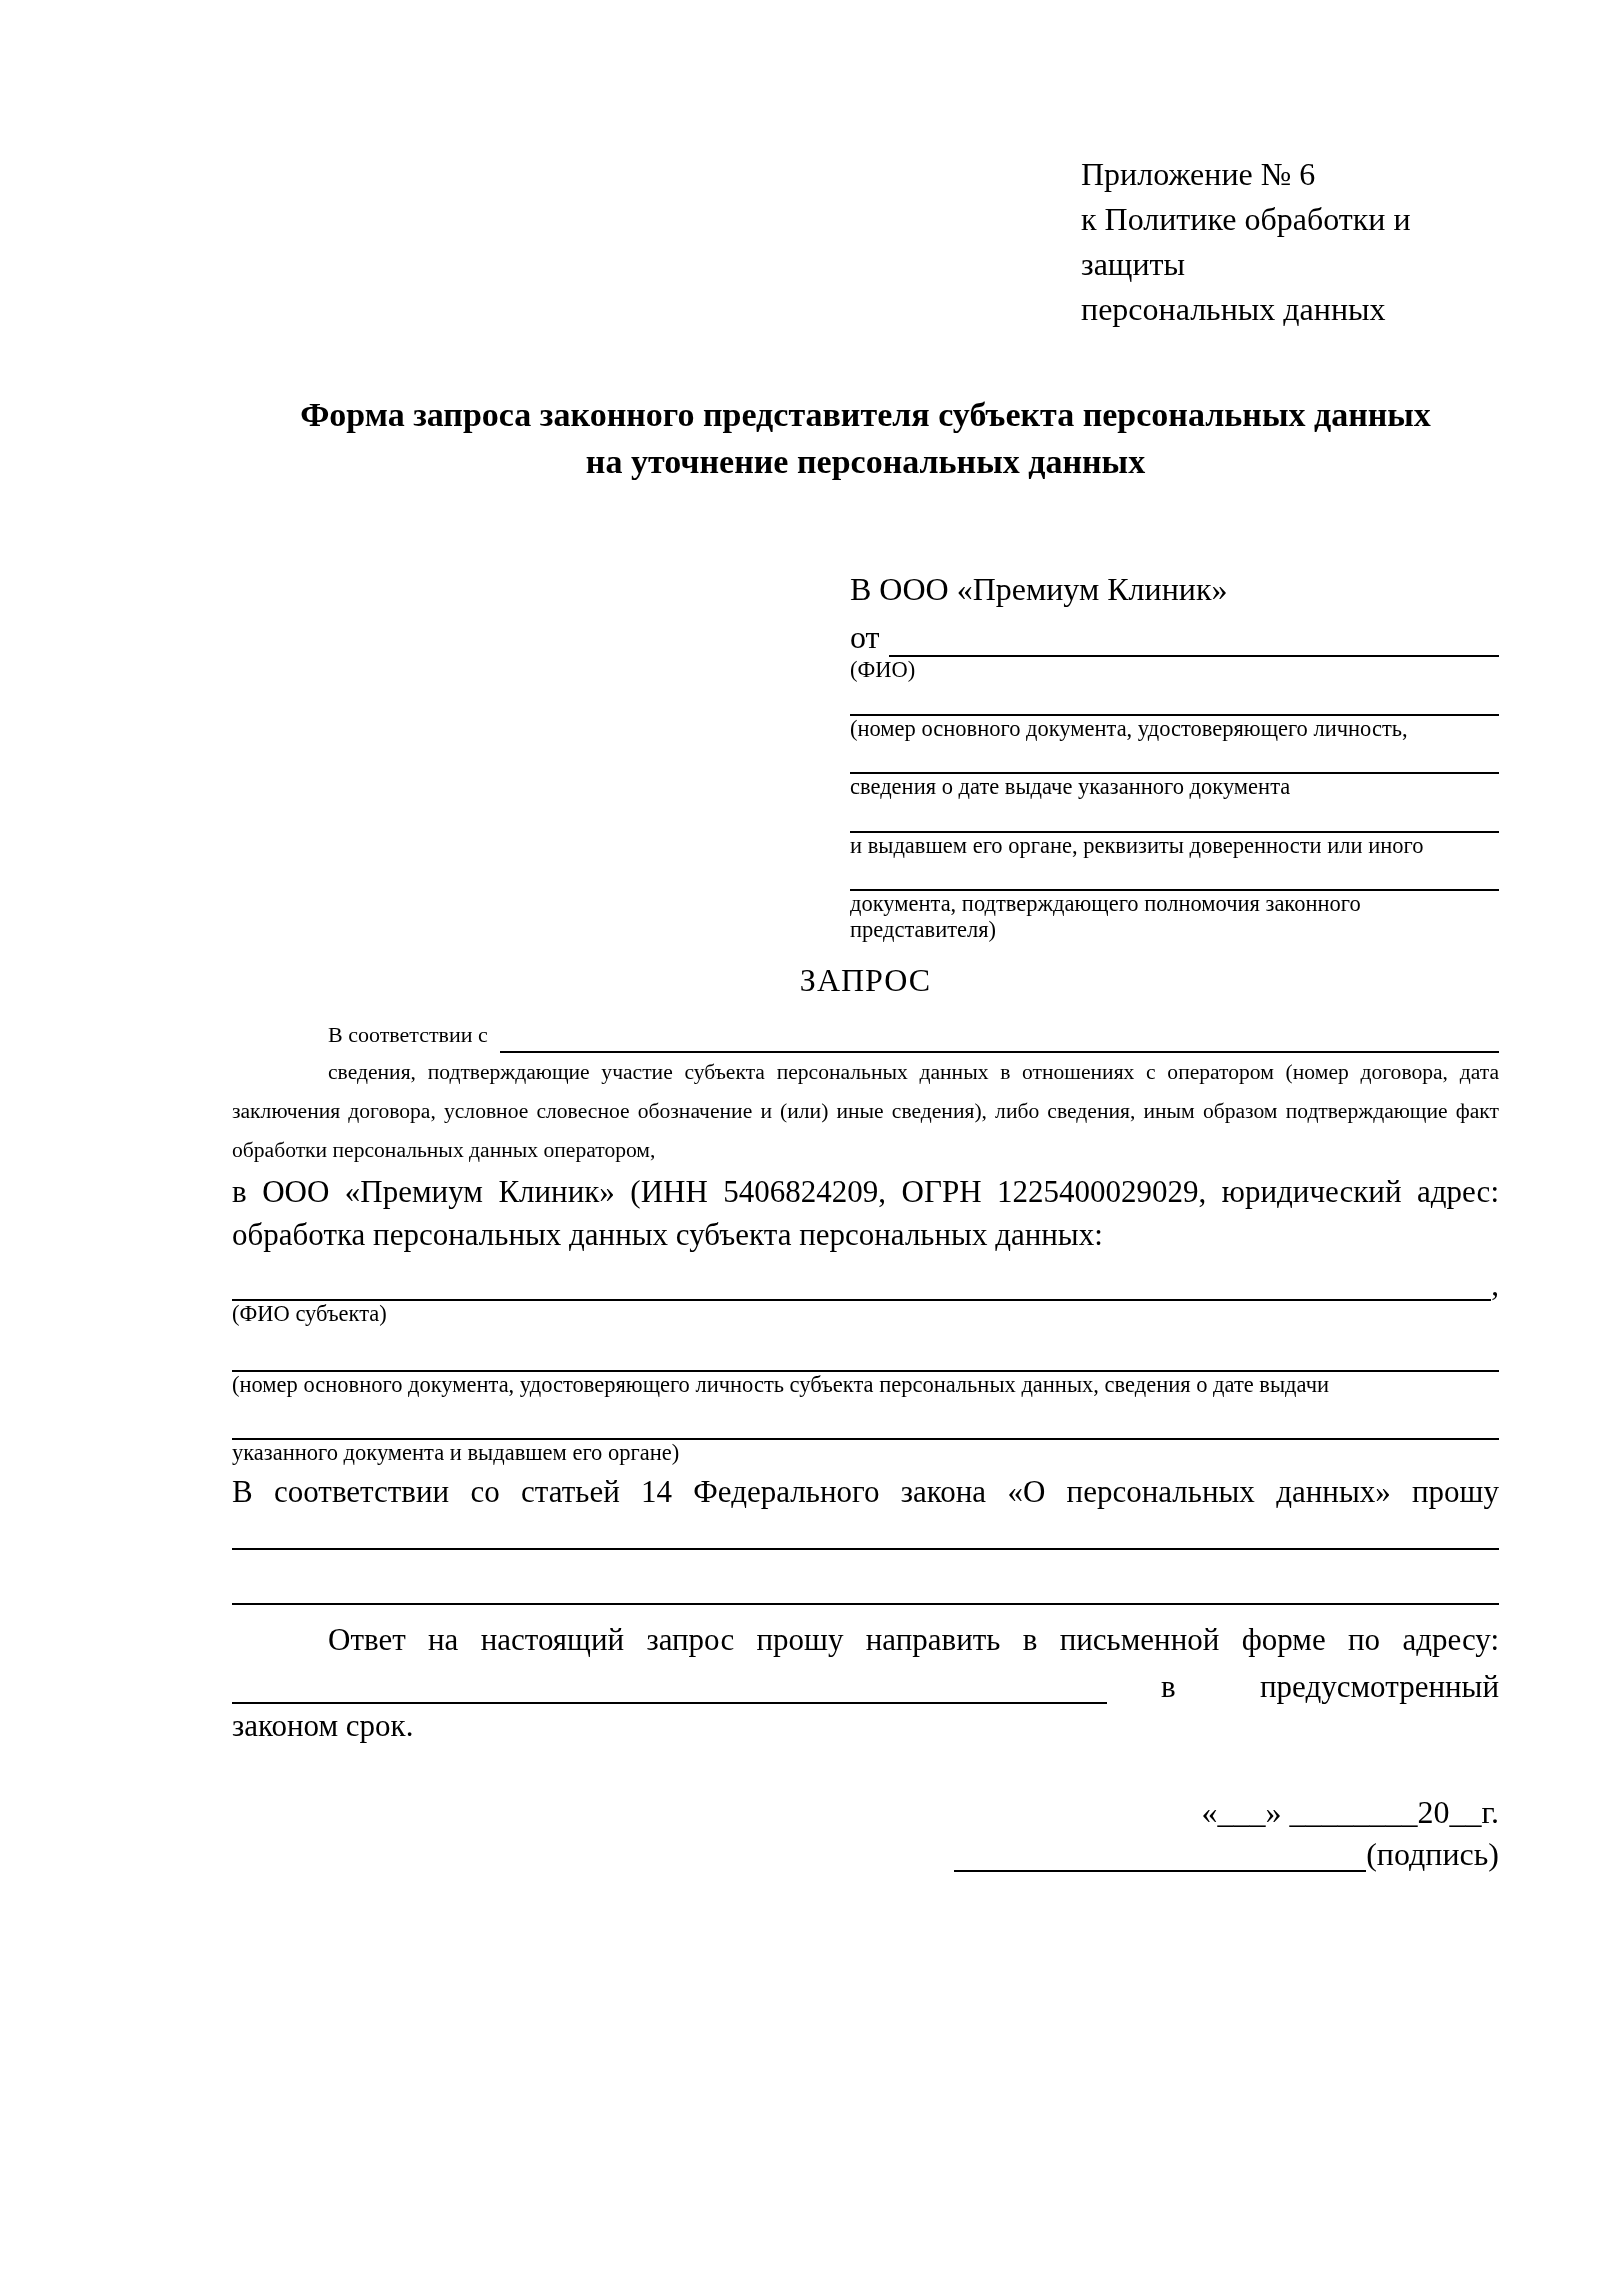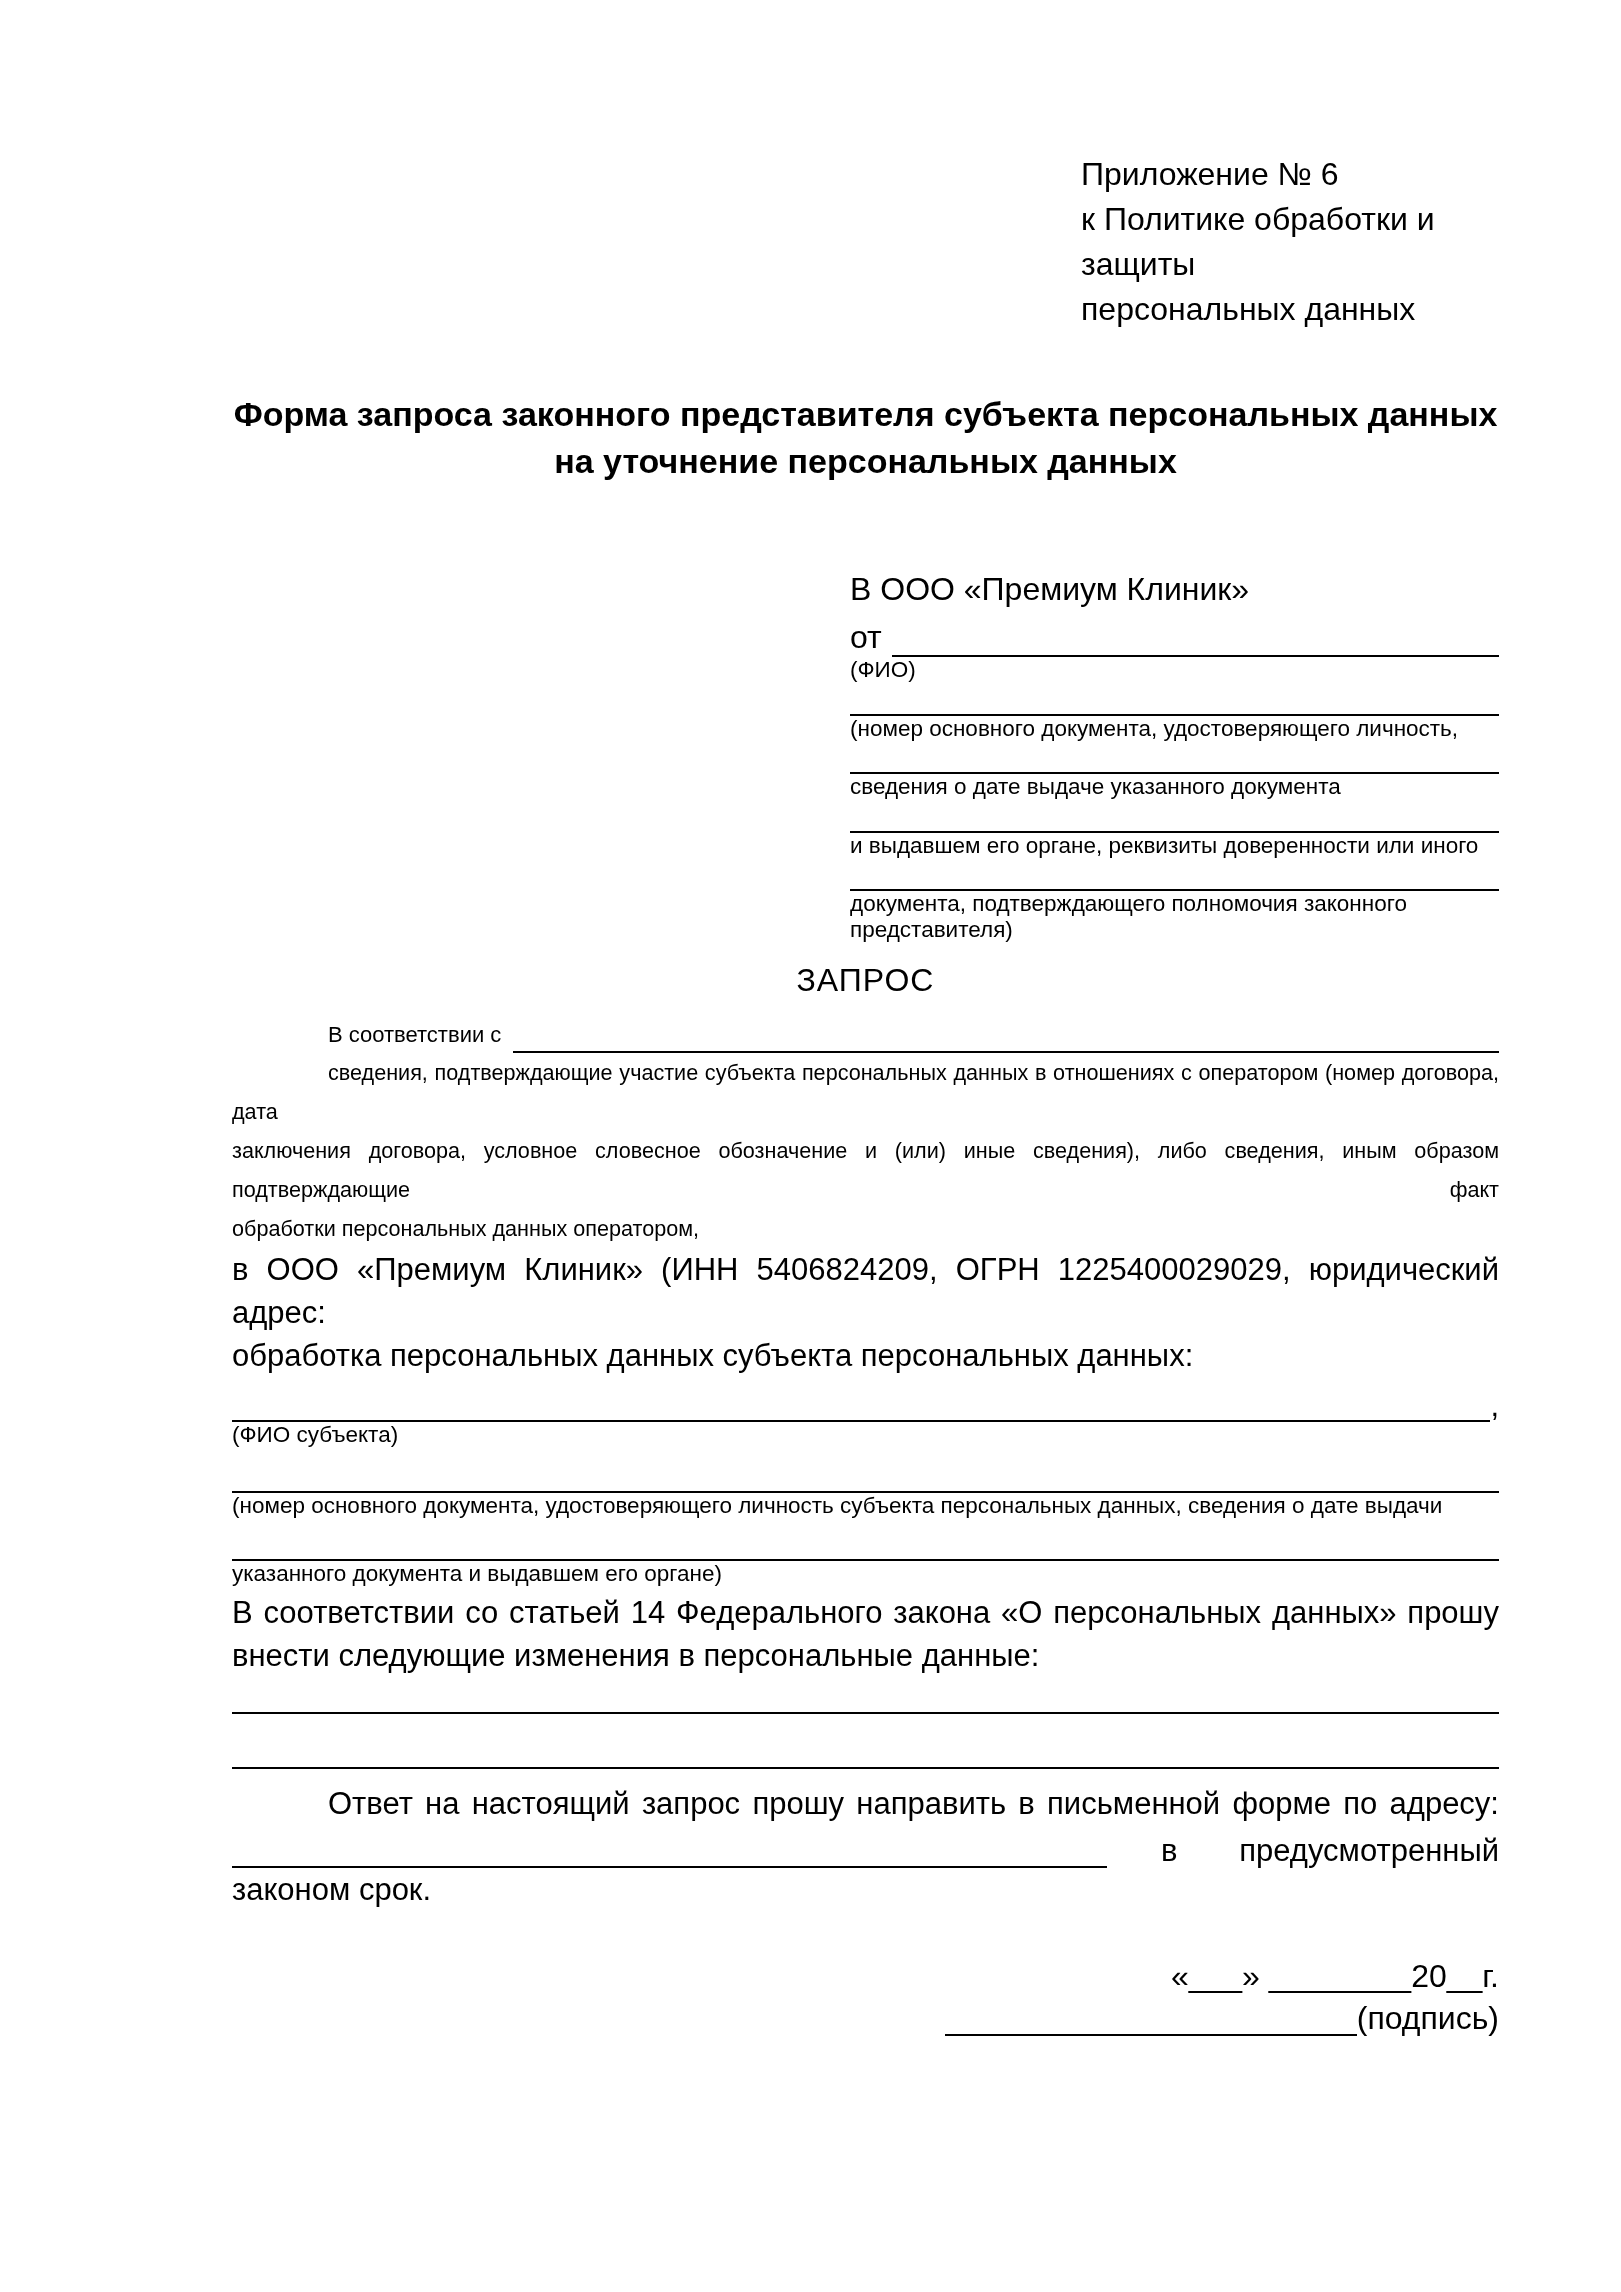--- a/index.html
+++ b/index.html
@@ -2,21 +2,21 @@
 <html lang="ru"><head>
 <meta charset="utf-8">
 <style>
   html,body{margin:0;padding:0;background:#ffffff;}
   .page{
     position:relative;
     width:1621px;height:2096px;
     box-sizing:border-box;
     background:#ffffff;
     color:#000;
-    font-family:Liberation Sans, sans-serif;
+    font-family:Liberation Serif, serif;
     padding:152px 122px 0 232px;
     overflow:hidden;
   }
   
   .appendix{margin-left:849px;font-size:32px;line-height:45px;}
   
   .doc-title{margin-top:59px;text-align:center;font-weight:bold;font-size:34px;line-height:47px;}
   
   .addr{margin-top:82px;margin-left:618px;font-size:32px;}
   .addr .to{line-height:45px;}
@@ -110,21 +110,20 @@
   <div class="cap">(ФИО субъекта)</div>
 
   <div class="blank-a"></div>
   <div class="cap">(номер основного документа, удостоверяющего личность субъекта персональных данных, сведения о дате выдачи</div>
 
   <div class="blank-b"></div>
   <div class="cap">указанного документа и выдавшем его органе)</div>
 
   <div class="par statement">
     <div class="jline">В соответствии со статьей 14 Федерального закона «О персональных данных» прошу</div>
-    <div class="jlast">внести следующие изменения в персональные данные:</div>
   </div>
 
   <div class="gap-line1"></div>
   <div class="gap-line2"></div>
 
   <div class="par resp">
     <div class="jline first">Ответ на настоящий запрос прошу направить в письменной форме по адресу:</div>
     <div class="resp-row">
       <span class="resp-line"></span>
       <span class="resp-in">в</span>

